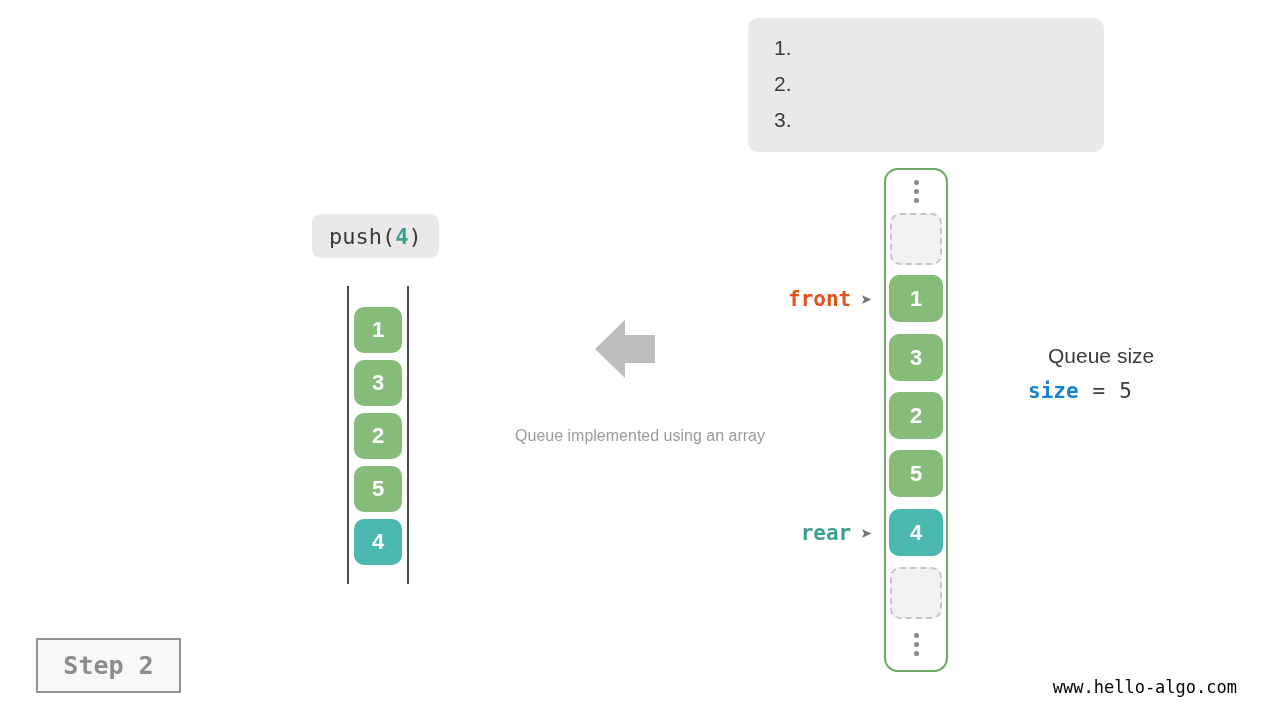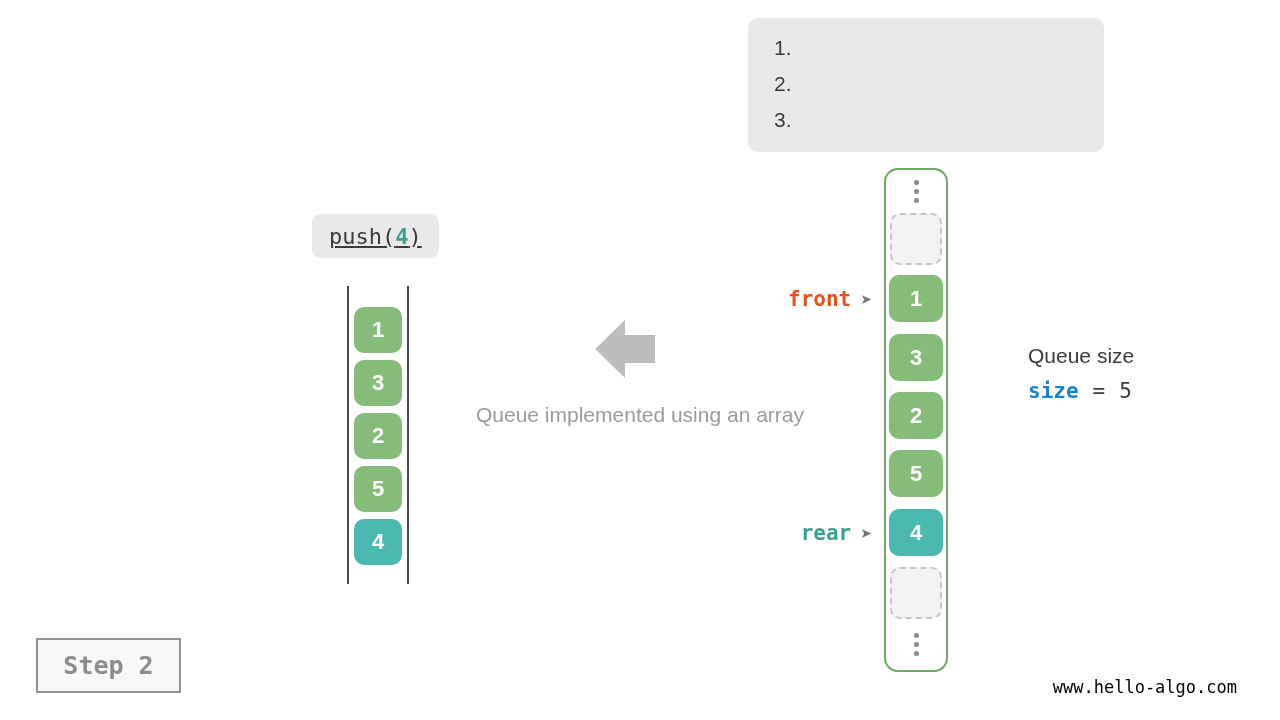--- a/index.html
+++ b/index.html
@@ -31,21 +31,21 @@
   .code-teal { color:#3d9e92; }
   .code-blue { color:#1882d8; }
 
   
   .push-label {
     left:312px; top:214px; height:44px;
     background:#e9e9e9; border-radius:9px;
     display:flex; align-items:center;
     padding:0 17px;
     font-family:"DejaVu Sans Mono", monospace;
-    font-size:22px; color:#3b3b3b;text-decoration:underline;
+    font-size:22px; color:#3b3b3b;
   }
   .push-arg { color:#3d9e92; font-weight:bold; }
 
   
   .lstack {
     left:347px; top:286px; width:62px; height:298px;
     border-left:2px solid #4a4a4a; border-right:2px solid #4a4a4a;
     display:flex; flex-direction:column; align-items:center;
     padding-top:21px; gap:7px;
   }
@@ -57,22 +57,22 @@
   }
   .cell.teal { background:#4bb9af; }
 
   
   .block-arrow {
     left:595px; top:320px; width:60px; height:58px;
     background:#bdbdbd;
     clip-path:polygon(0 50%, 50% 0, 50% 26%, 100% 26%, 100% 74%, 50% 74%, 50% 100%);
   }
   .caption {
-    left:440px; top:403px; width:400px;
-    text-align:center; font-size:21px; color:#9b9b9b;
+    left:440px; top:427px; width:400px;
+    text-align:center; font-size:16px; color:#9b9b9b;
   }
 
   
   .acontainer {
     left:884px; top:168px; width:64px; height:504px;
     border:2px solid #69a962; border-radius:14px;
     background:#ffffff;
   }
   .acell {
     position:absolute; left:3px; width:54px; height:47px;
@@ -102,21 +102,21 @@
     font-weight:bold; font-size:21px;
   }
   .front-row { top:286px;align-items:center; }
   .front-row .plabel { color:#e4511b; }
   .rear-row { top:520px; }
   .rear-row .plabel { color:#3d9e92; }
   .parrow { color:#757575; font-size:14px; line-height:1; }
 
   
   .qsize { left:1028px; top:341px; }
-  .qsize-title { font-size:21px; color:#3b3b3b; line-height:30px; }
+  .qsize-title { font-size:21px; color:#3b3b3b; line-height:30px;margin-left:20px; }
   .qsize-line {
     margin-top:8px; display:flex; align-items:baseline; gap:14px;
     font-family:"DejaVu Sans Mono", monospace; font-size:21px; color:#3b3b3b;
   }
   .qsize-var { color:#1882d8; font-weight:bold; }
 
   
   .step-badge {
     left:36px; top:638px; width:145px; height:55px;
     border:2px solid #929292; border-radius:0;

